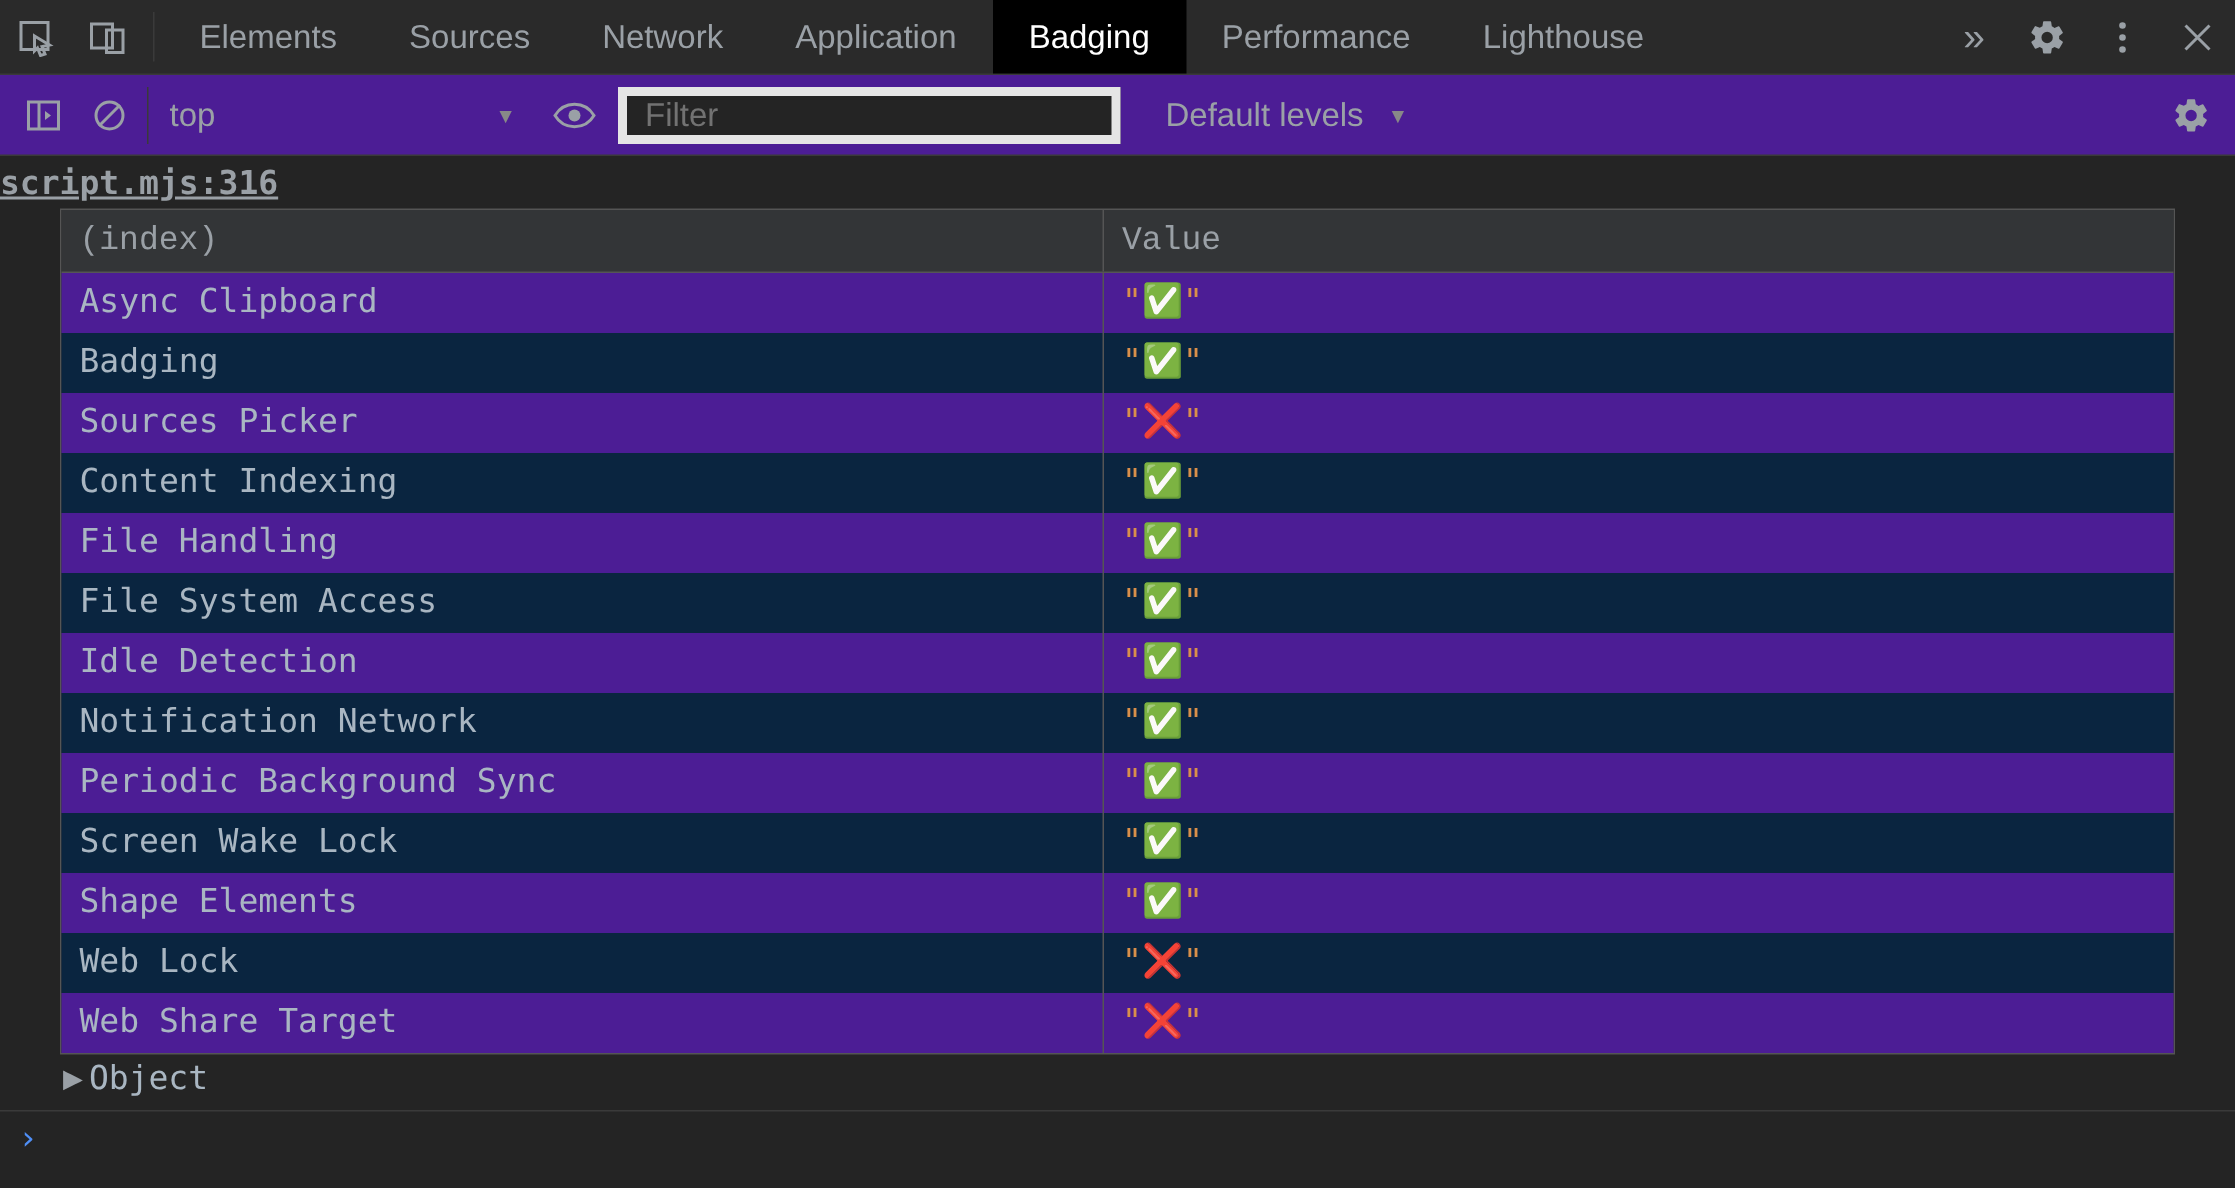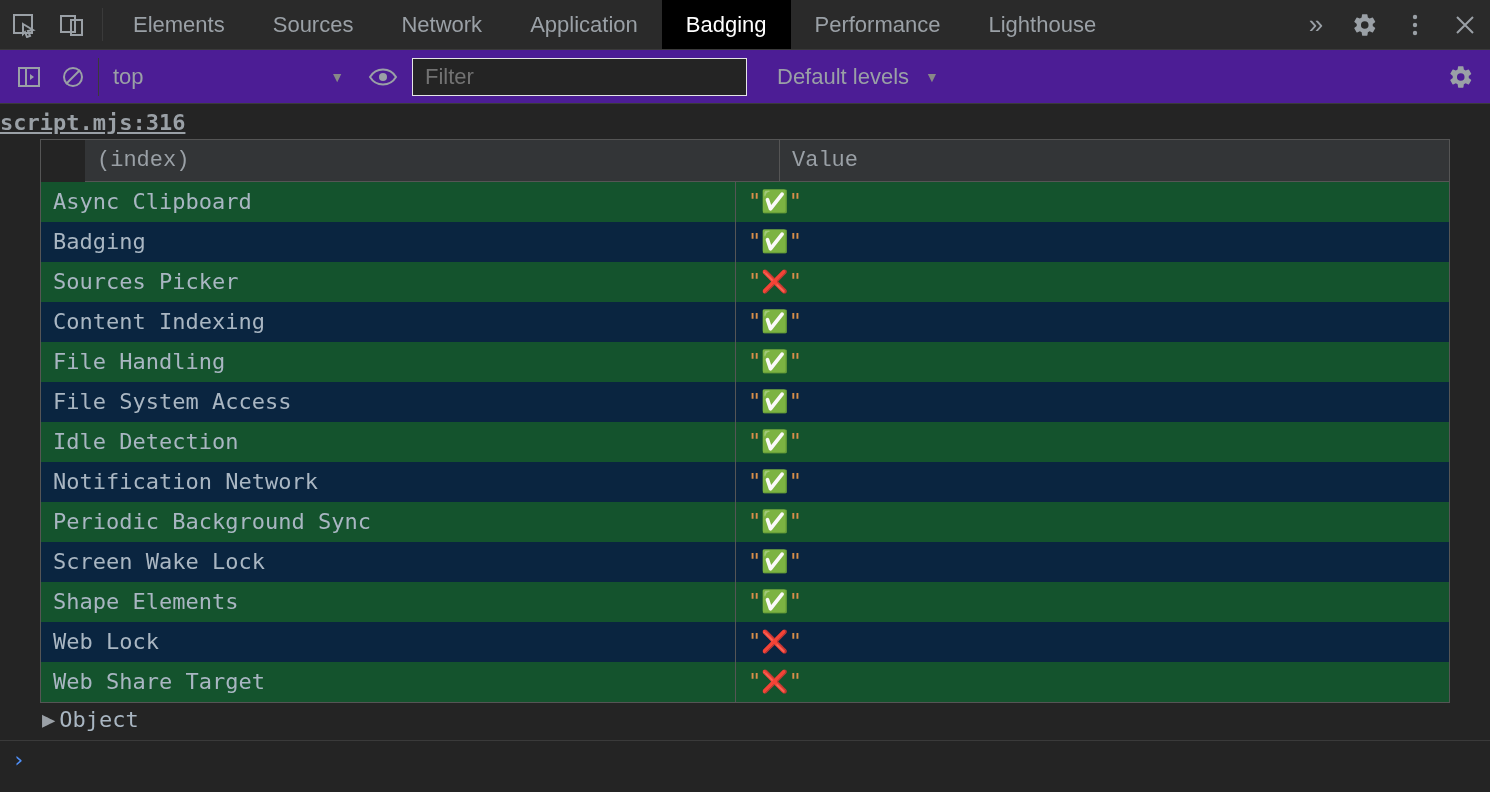--- a/index.html
+++ b/index.html
@@ -74,21 +74,21 @@
     color: #9aa0a6;
     border-left: 1px solid #3a3a3a;
     cursor: pointer;
     min-width: 260px;
     justify-content: space-between;
   }
   .filter-input {
     height: 38px;
     width: 335px;
     background: #242424;
-    border: 1px solid #e5e5e5;
+    border: 6px solid #e5e5e5;
     color: #cfcfcf;
     font-size: 22px;
     padding: 0 12px;
     outline: none;
     margin-left: 4px;
   }
   .filter-input::placeholder { color: #727272; }
   .levels-select {
     display: flex;
     align-items: center;
@@ -121,36 +121,35 @@
   }
 
   .table-outer {
     margin: 0 40px;
     border: 1px solid #555;
   }
   .table-head {
     display: flex;
     background: #333537;
     border-bottom: 1px solid #555;
-    margin-left: 44px;
   }
   .table-head .col {
     padding: 8px 12px;
     font-size: 22px;
     color: #9aa0a6;
   }
   .col-index { width: 695px; border-right: 1px solid #555; }
   .col-value { flex: 1; }
 
   .table-row {
     display: flex;
     font-size: 22px;
     line-height: 40px;
   }
-  .table-row.odd  { background: #14532d; }
+  .table-row.odd  { background: #4c1d95; }
   .table-row.even { background: #0a2540; }
   .table-row .cell {
     padding: 0 12px;
     font-family: Menlo, Consolas, monospace;
   }
   .cell-index { width: 695px; border-right: 1px solid #555; color: #a9b6c2; }
   .cell-value { flex: 1; }
   .cell-value .q  { color: #d98f4a; }
 
   .obj-row {

